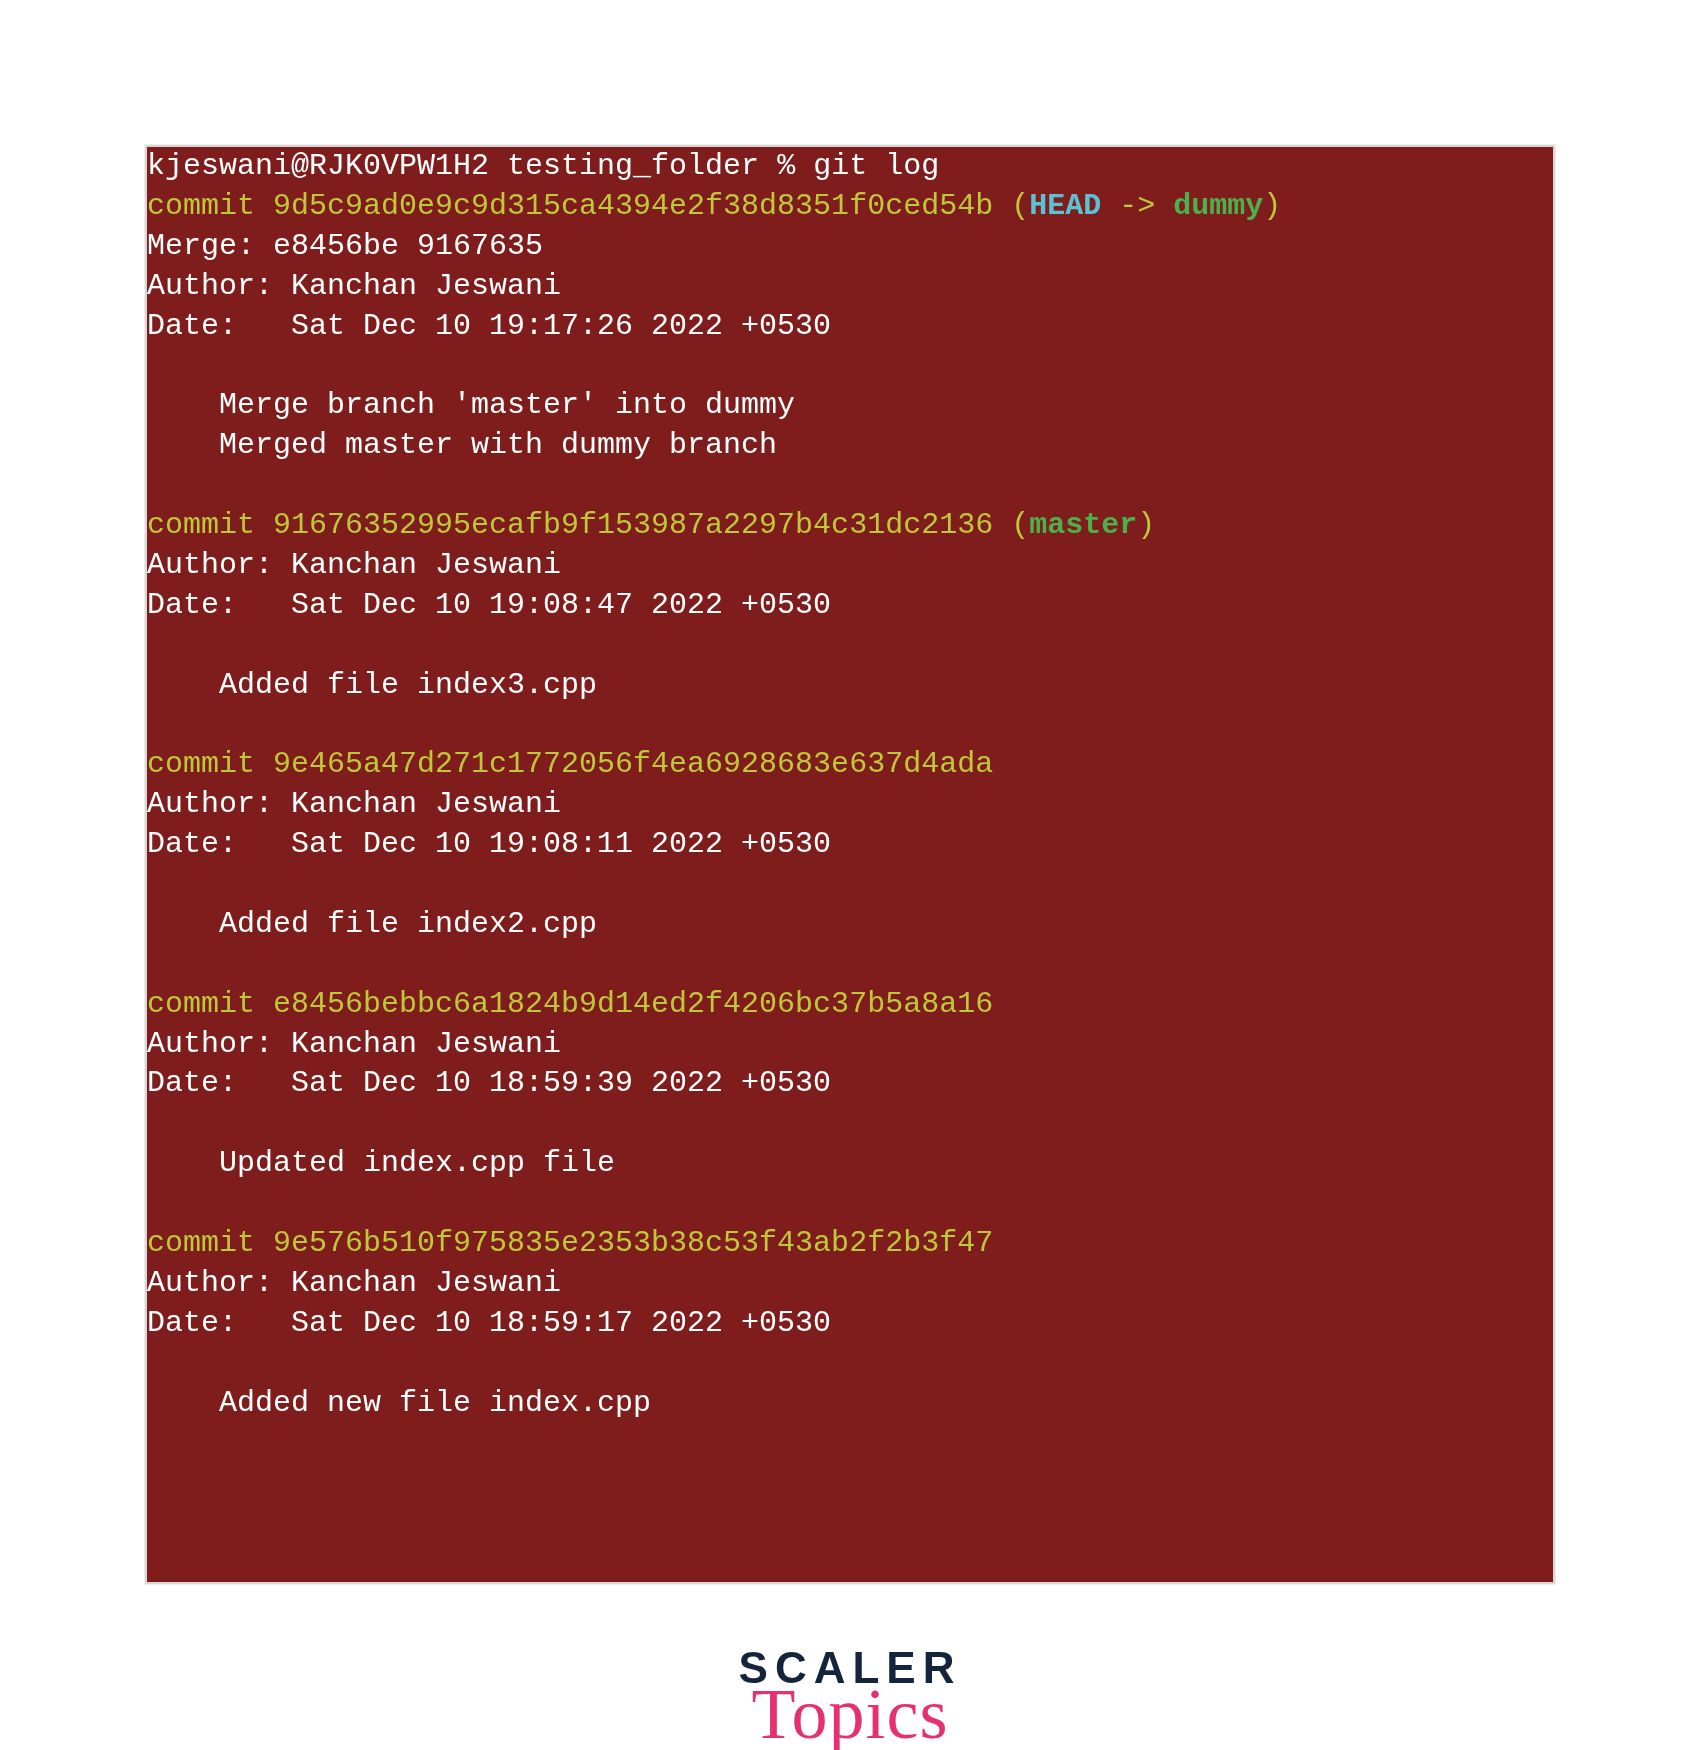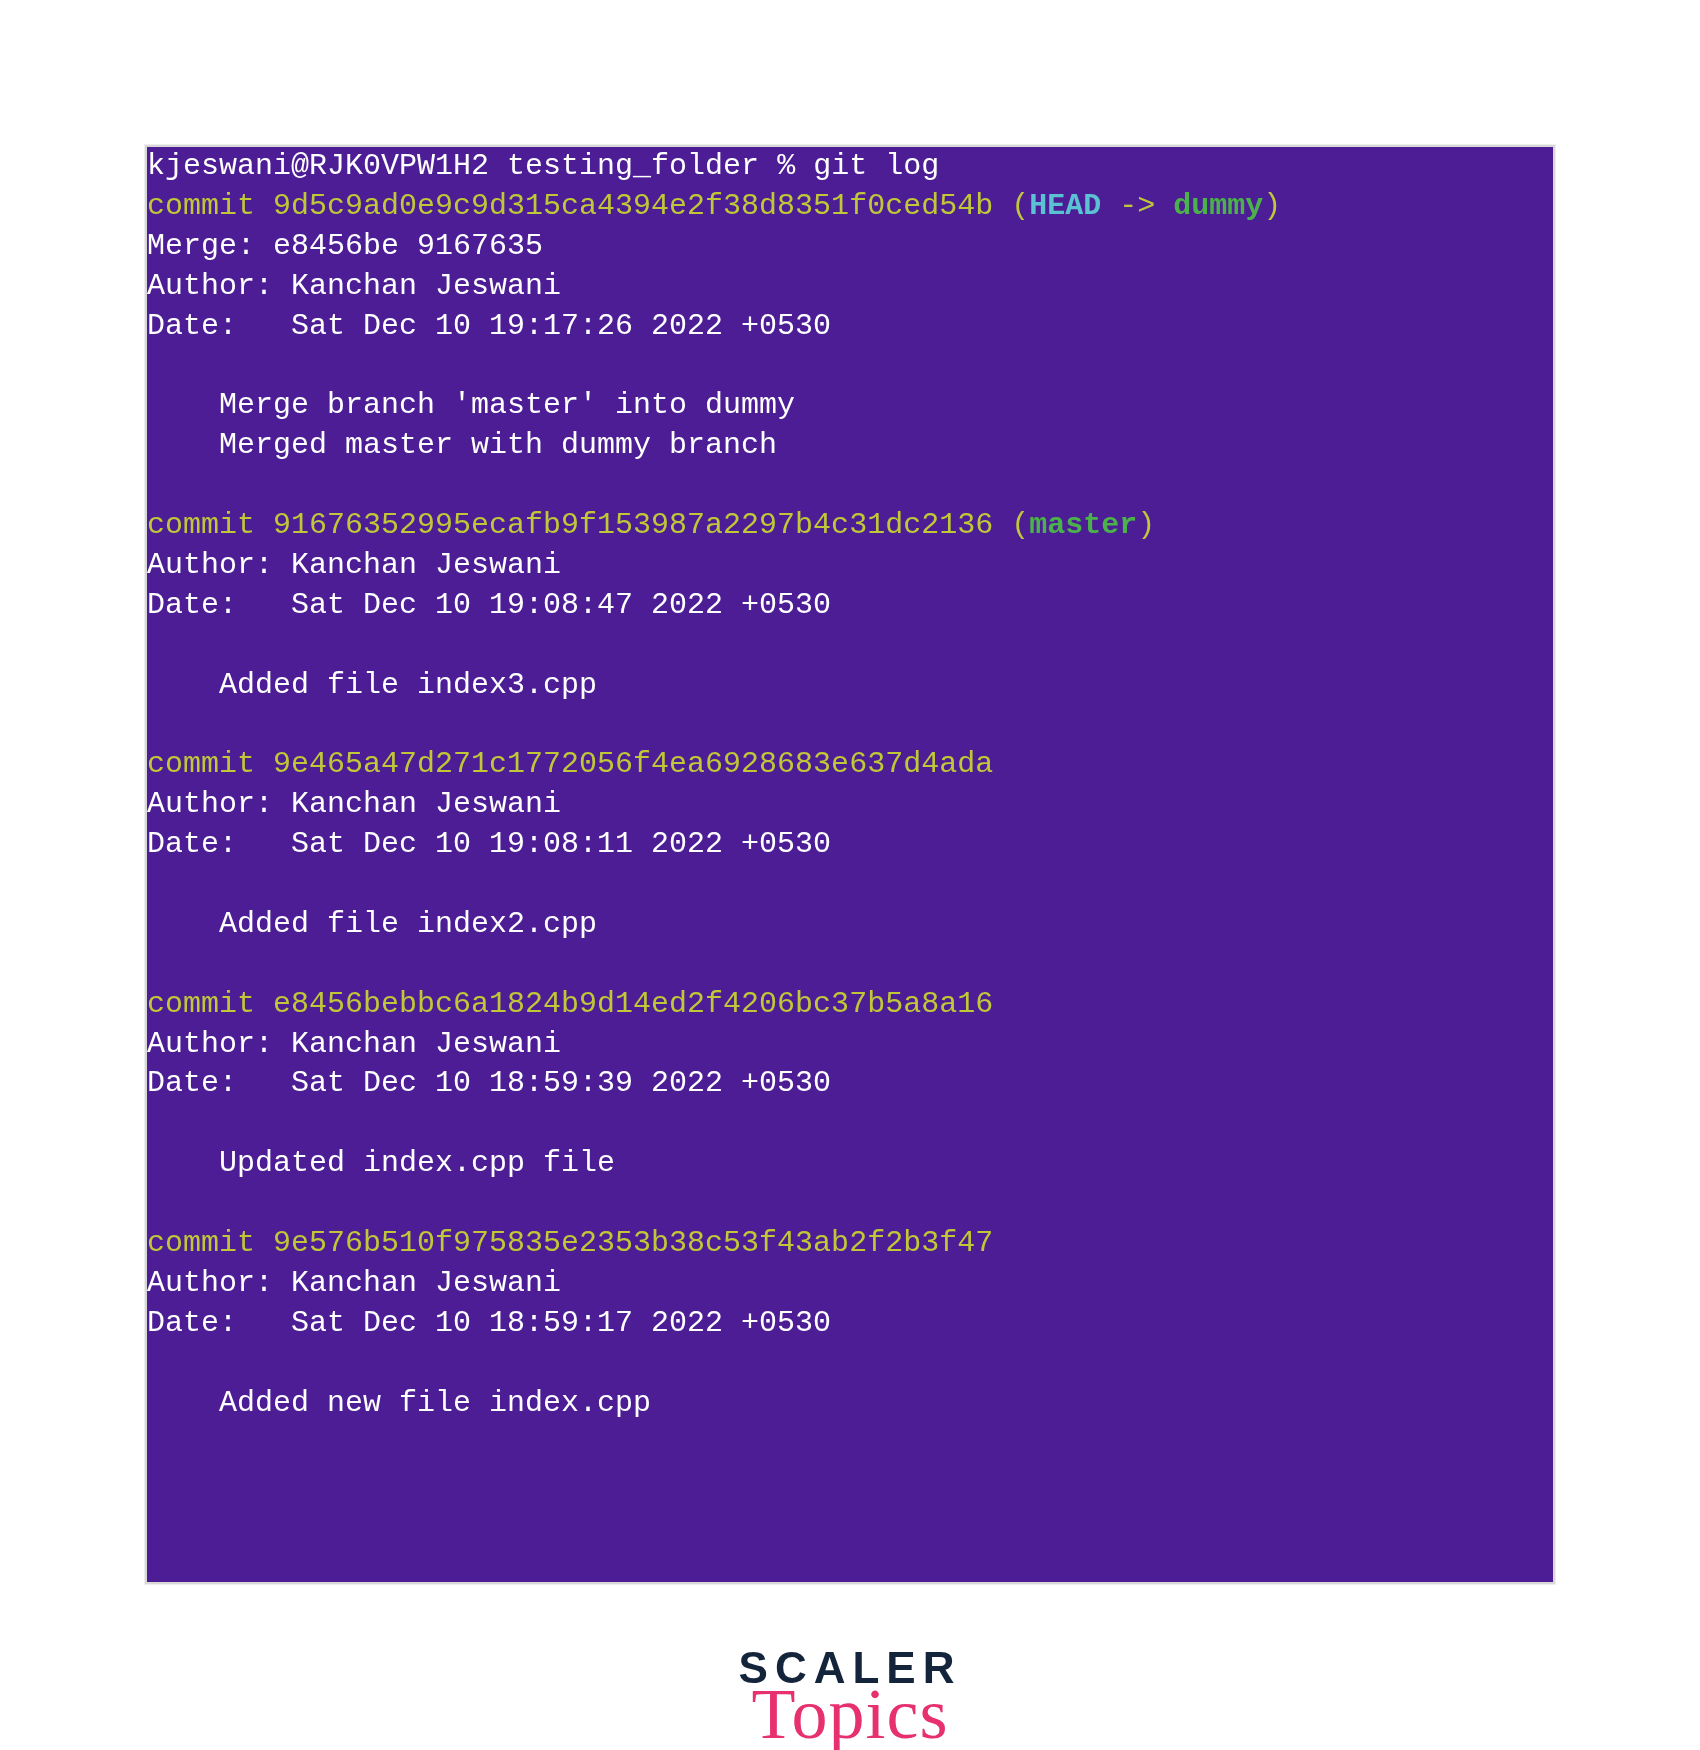--- a/index.html
+++ b/index.html
@@ -9,21 +9,21 @@
     background: #ffffff;
     display: flex;
     flex-direction: column;
     align-items: center;
     padding-top: 145px;
     font-family: "Menlo", "Consolas", "Courier New", monospace;
   }
   .terminal {
     width: 1410px;
     height: 1541px;
-    background: #4c1d95;
+    background: #7f1d1d;
     color: #ffffff;
     font-size: 30px;
     line-height: 1.33;
     white-space: pre;
     overflow: hidden;
     padding: 0;
     border: 2px solid #d8d8d8;
     box-shadow: 0 0 0 1px #eeeeee;
   }
   .prompt { color: #ffffff; }

